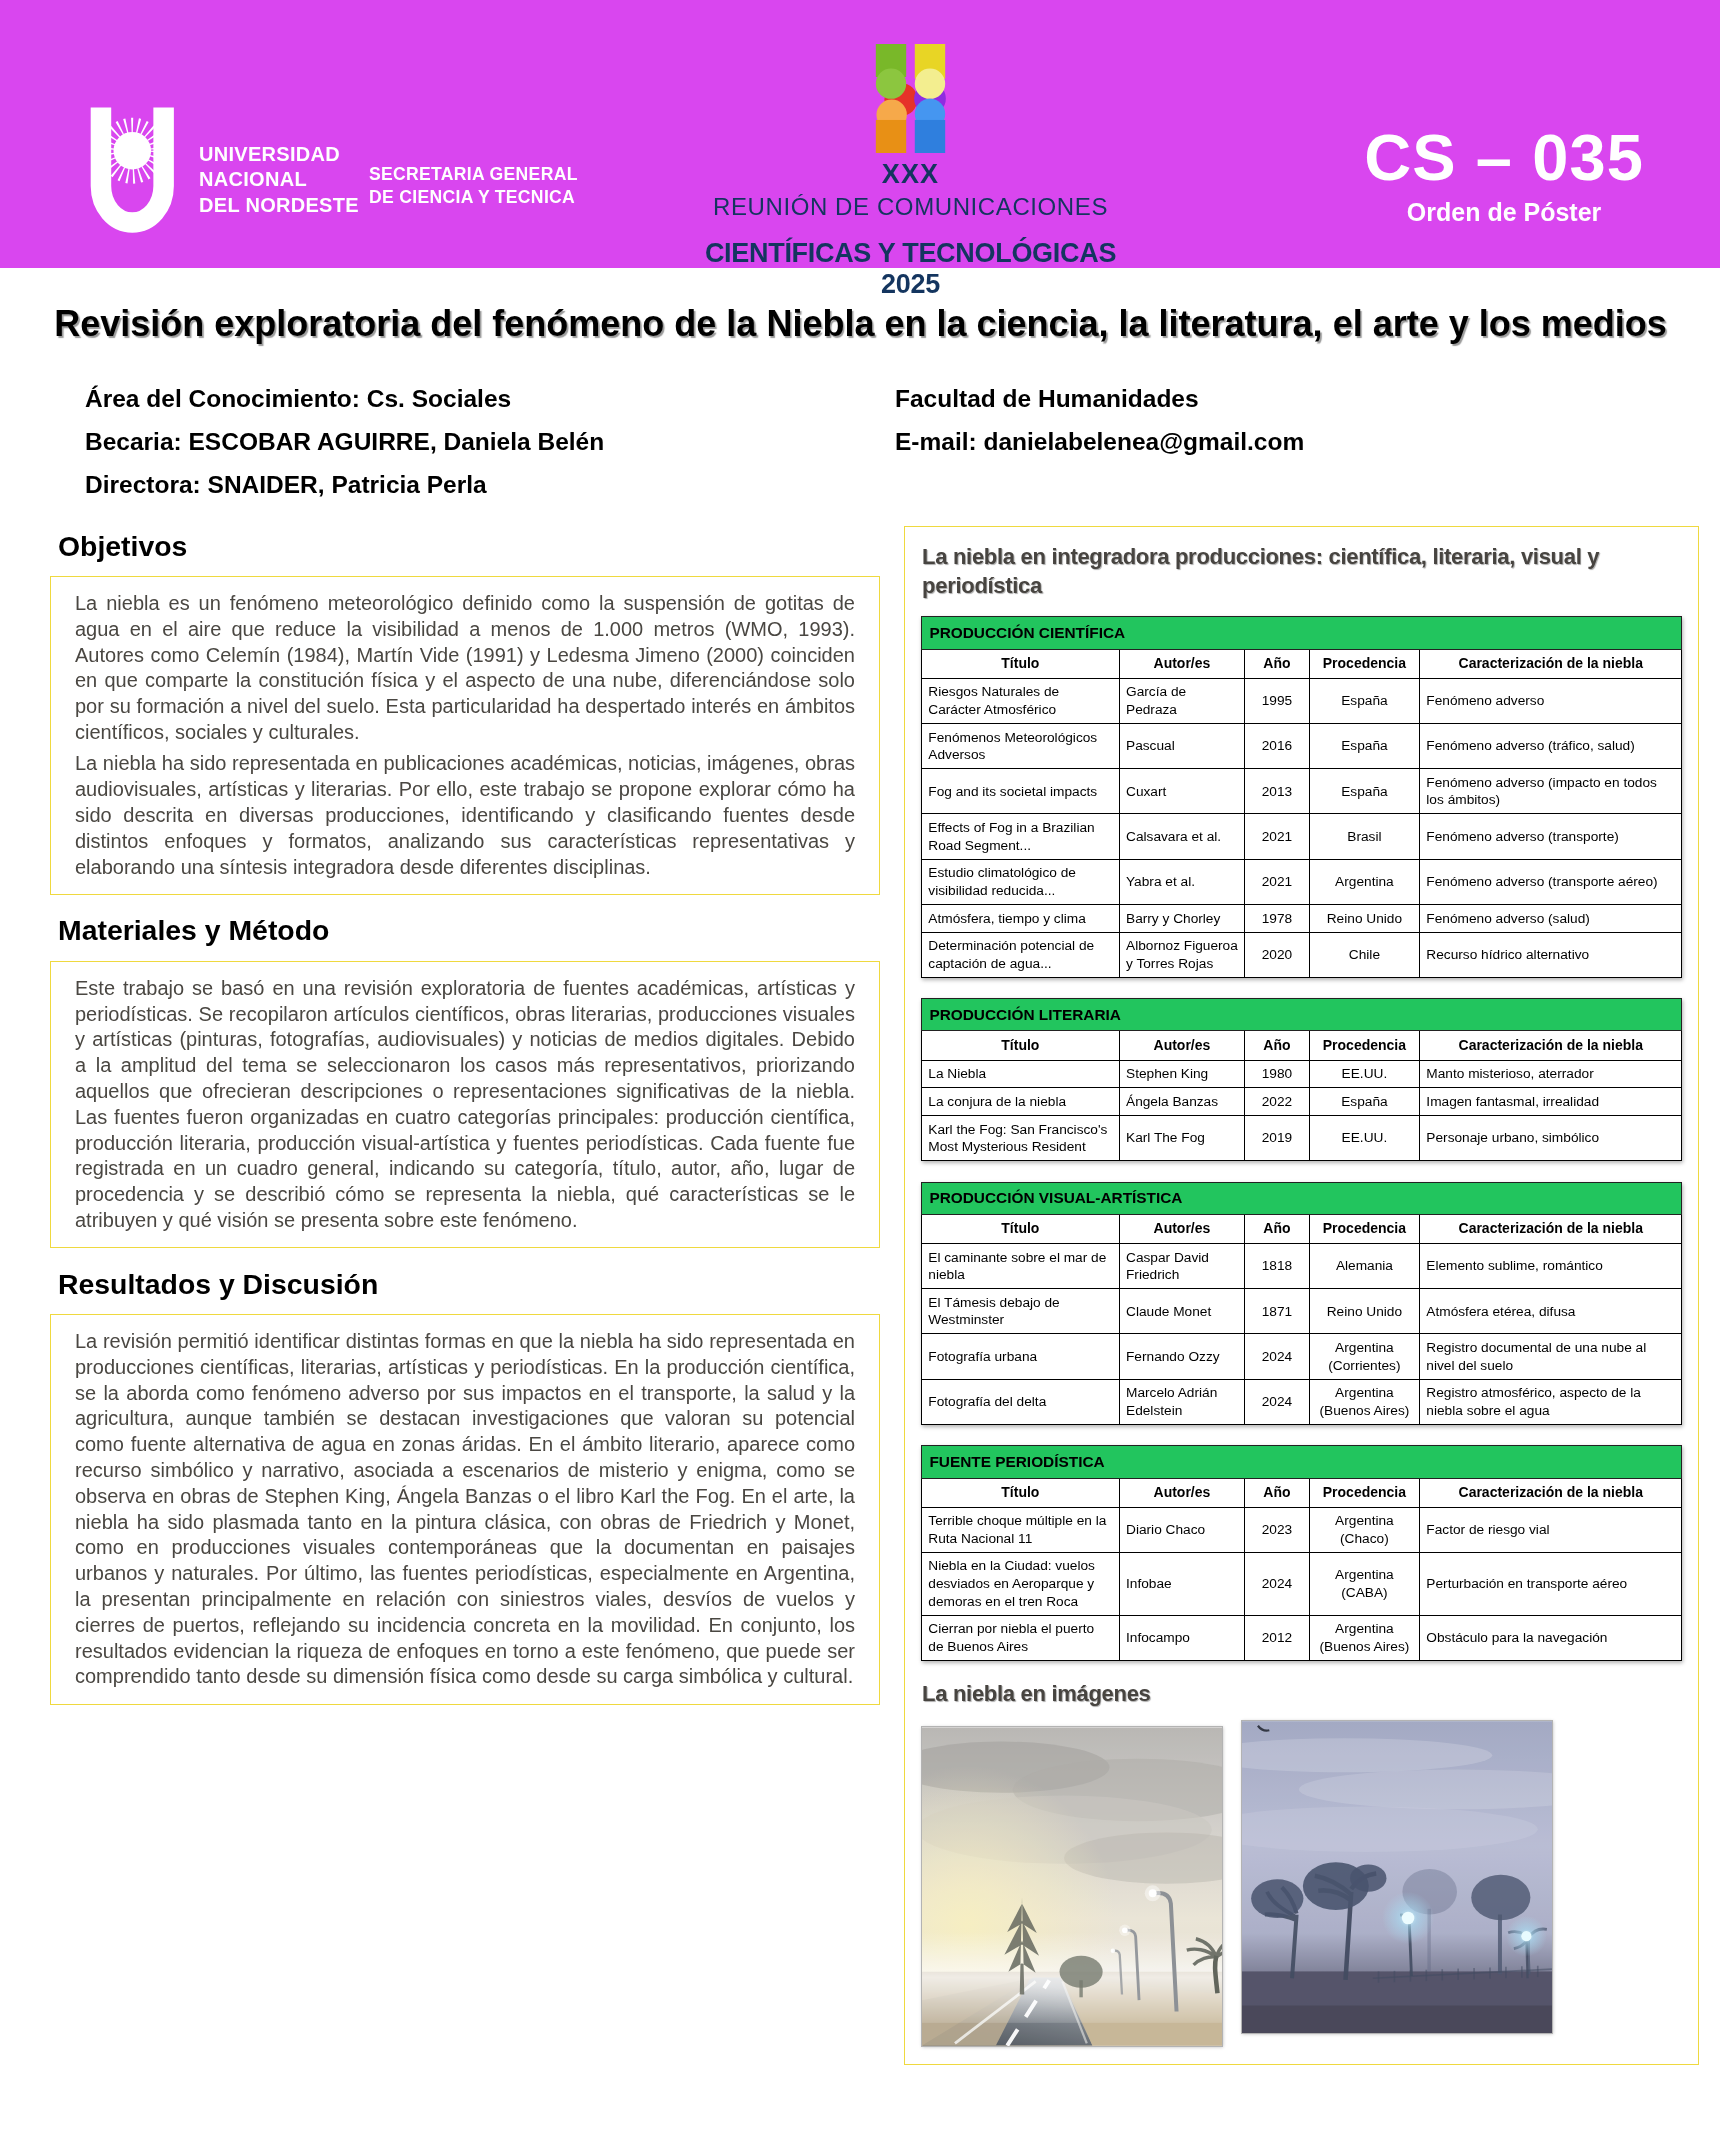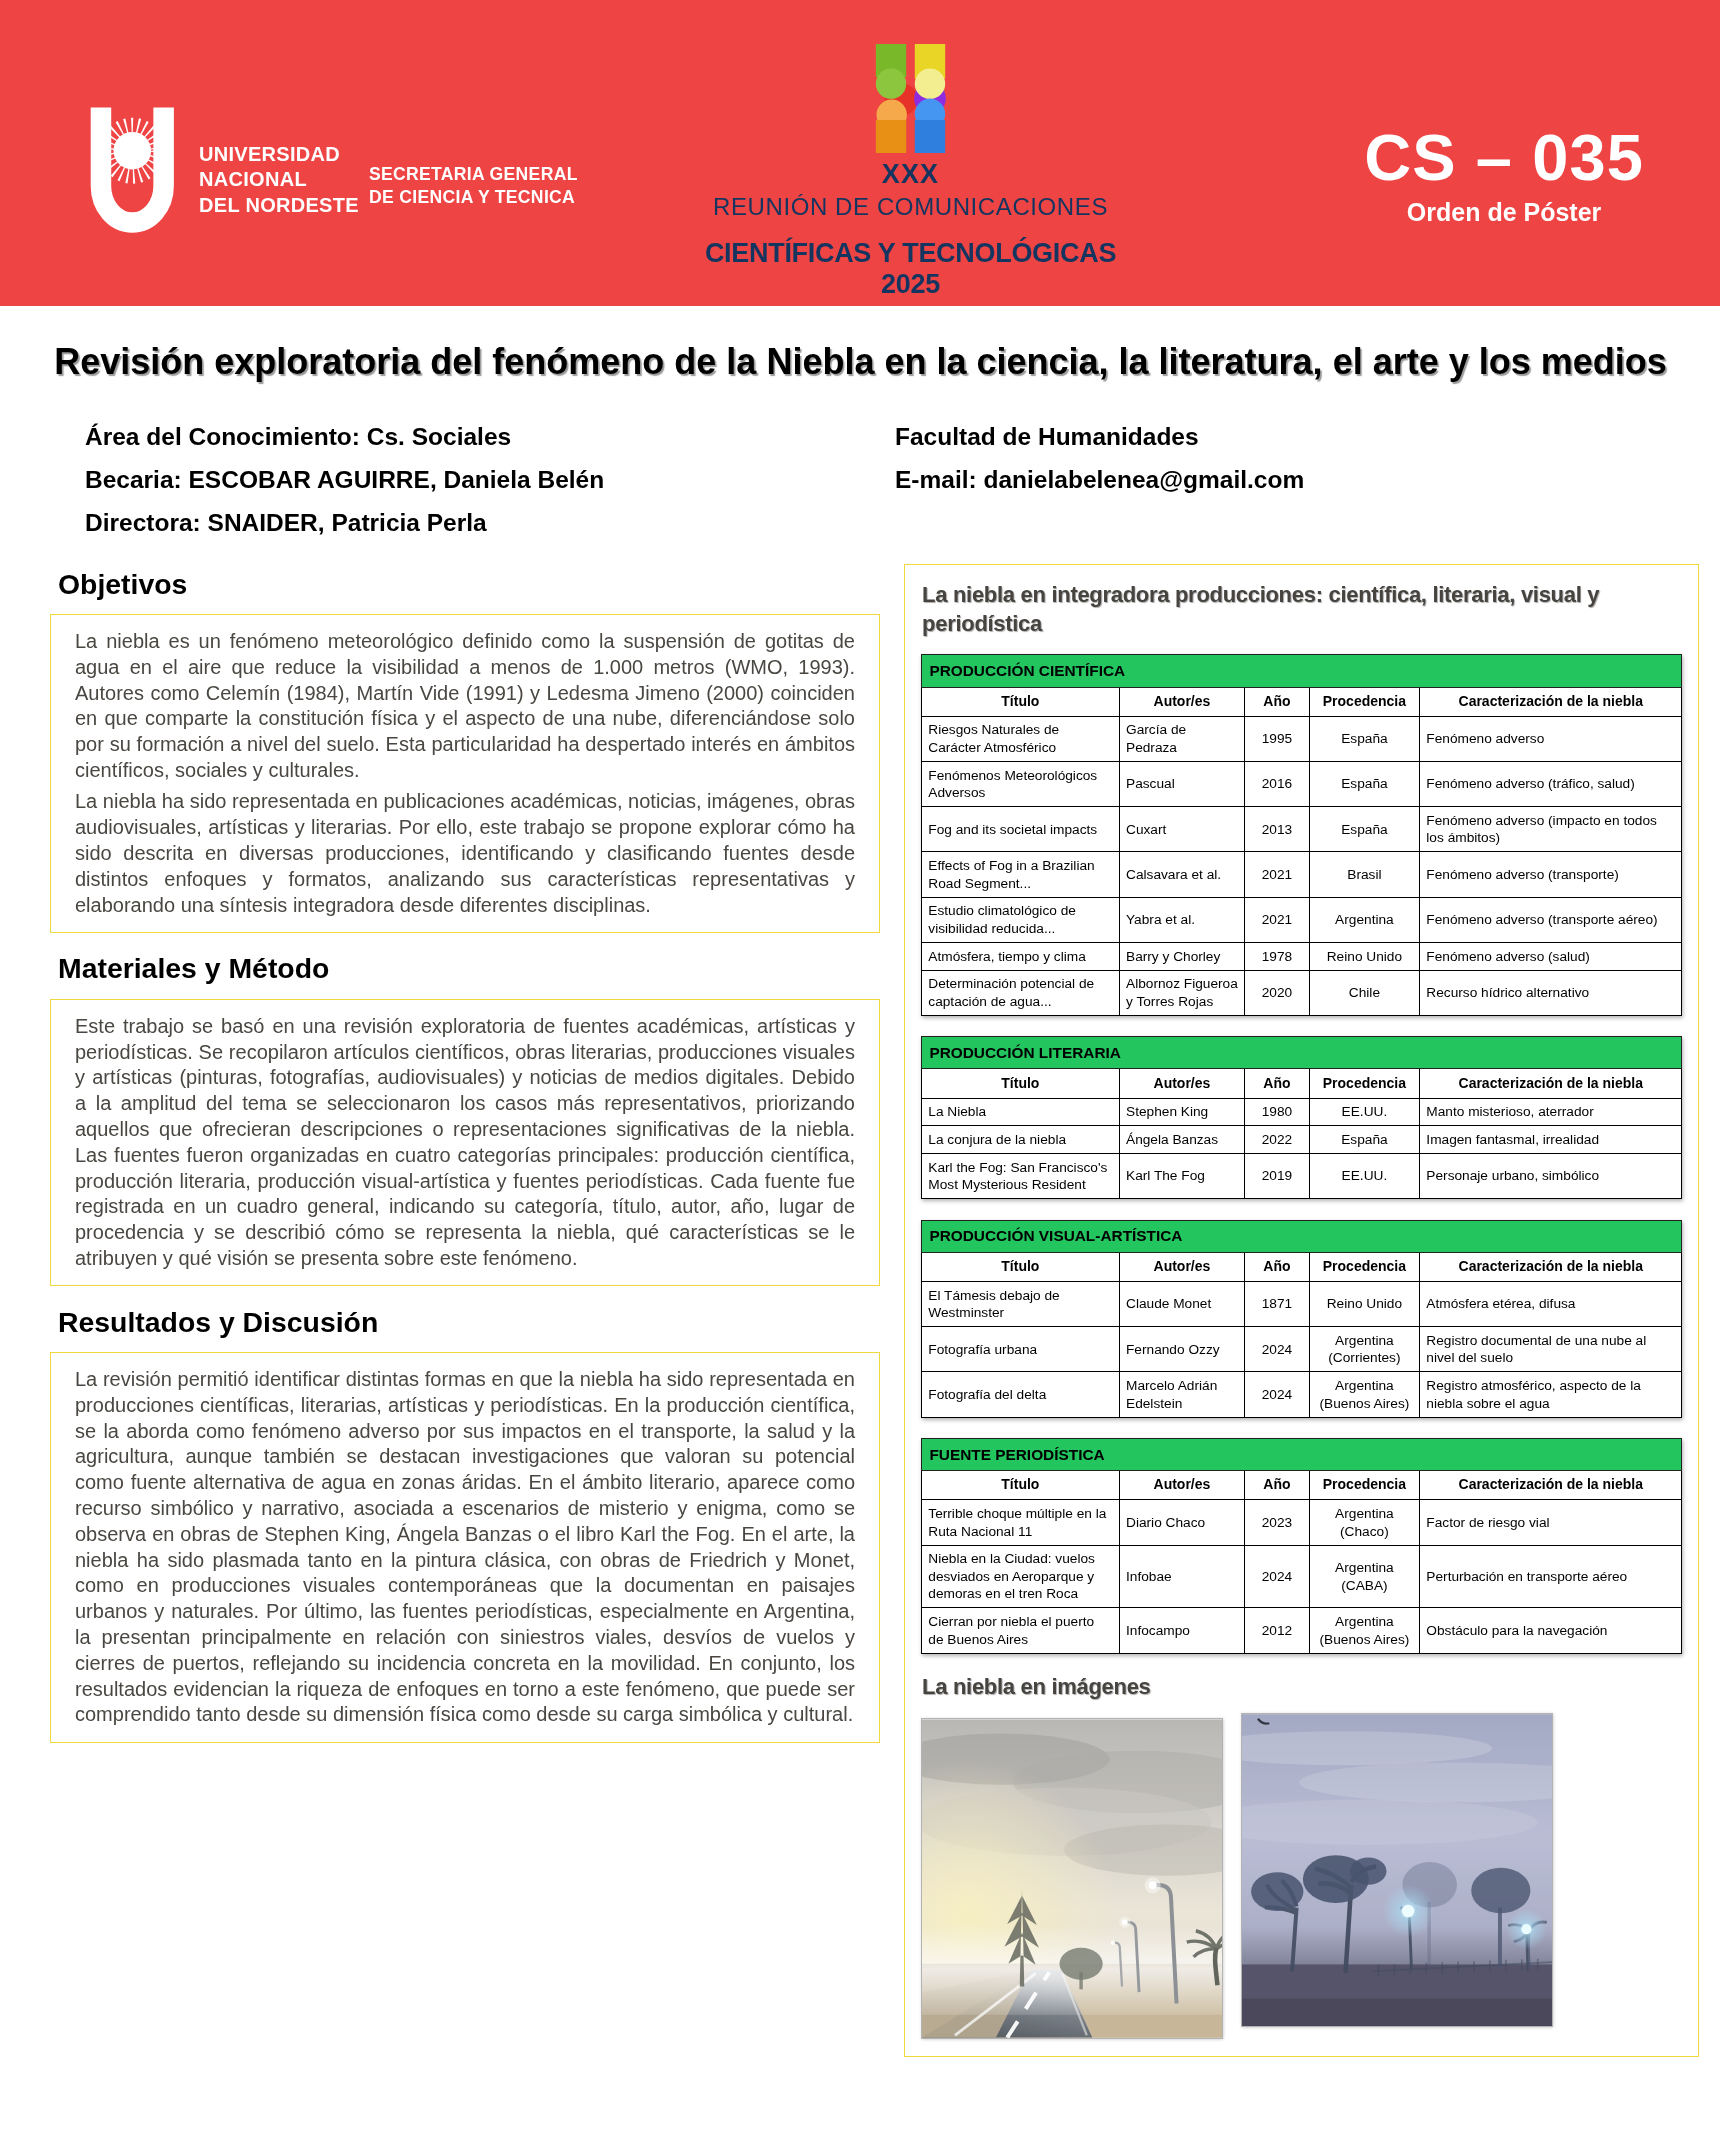--- a/index.html
+++ b/index.html
@@ -2,21 +2,21 @@
 <html lang="es" style="font-size:9px"><head>
 <meta charset="utf-8">
 <style>
   html,body{margin:0;padding:0;}
   body{
     width:1721px;min-height:2151px;background:#ffffff;
     font-family:"Liberation Sans","DejaVu Sans",sans-serif;
     position:relative;overflow:hidden;
   }
   
-  .header{position:relative;width:100%;height:306px;background:#ef4444;}
+  .header{position:relative;width:100%;height:268px;background:#d946ef;}
   .unne-logo{position:absolute;left:85px;top:105px;width:94px;height:137px;}
   .university{position:absolute;left:199px;top:142px;color:#fff;font-weight:bold;
     font-size:20px;line-height:1.27;letter-spacing:0.3px;}
   .secretaria{position:absolute;left:369px;top:163px;color:#fff;font-weight:bold;
     font-size:17.6px;line-height:1.3;letter-spacing:0.3px;}
   .event{position:absolute;left:677px;top:44px;width:467px;text-align:center;color:#14355F;}
   .event-logo{width:101px;height:109px;display:block;margin:0 auto;}
   .event-roman{font-size:27px;font-weight:bold;margin-top:5.7px;letter-spacing:1.1px;}
   .event-line1{font-size:24px;margin-top:3.4px;letter-spacing:0.6px;}
   .event-line2{font-size:27px;font-weight:bold;margin-top:17px;letter-spacing:-0.3px;}
@@ -264,20 +264,27 @@
                 <td colspan="5">PRODUCCIÓN VISUAL-ARTÍSTICA</td>
               </tr>
               <tr class="thead">
                 <td>Título</td>
                 <td>Autor/es</td>
                 <td>Año</td>
                 <td>Procedencia</td>
                 <td>Caracterización de la niebla</td>
               </tr>
               <tr>
+                <td class="col0">El caminante sobre el mar de niebla</td>
+                <td class="col1">Caspar David Friedrich</td>
+                <td class="col2">1818</td>
+                <td class="col3">Alemania</td>
+                <td class="col4">Elemento sublime, romántico</td>
+              </tr>
+              <tr>
                 <td class="col0">El Támesis debajo de Westminster</td>
                 <td class="col1">Claude Monet</td>
                 <td class="col2">1871</td>
                 <td class="col3">Reino Unido</td>
                 <td class="col4">Atmósfera etérea, difusa</td>
               </tr>
               <tr>
                 <td class="col0">Fotografía urbana</td>
                 <td class="col1">Fernando Ozzy</td>
                 <td class="col2">2024</td>

